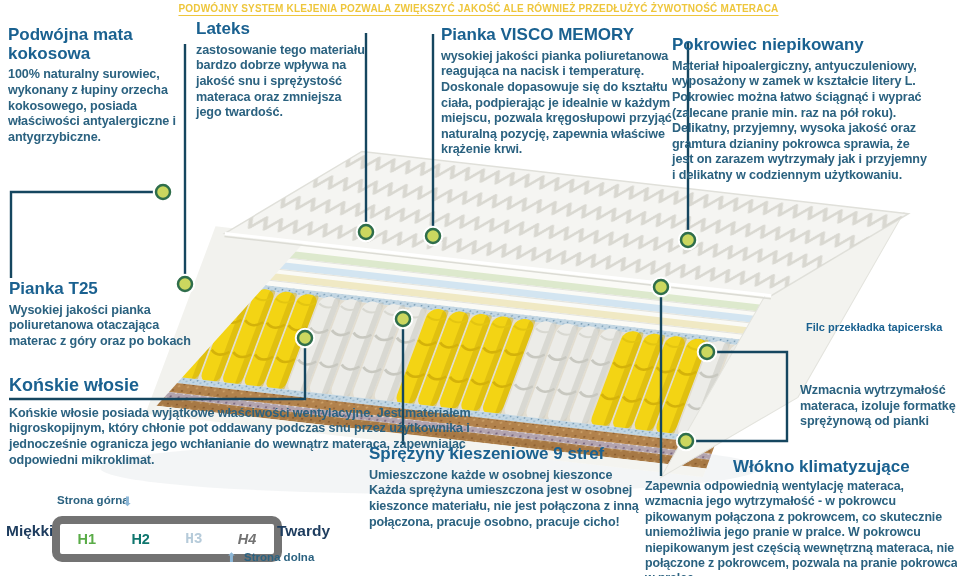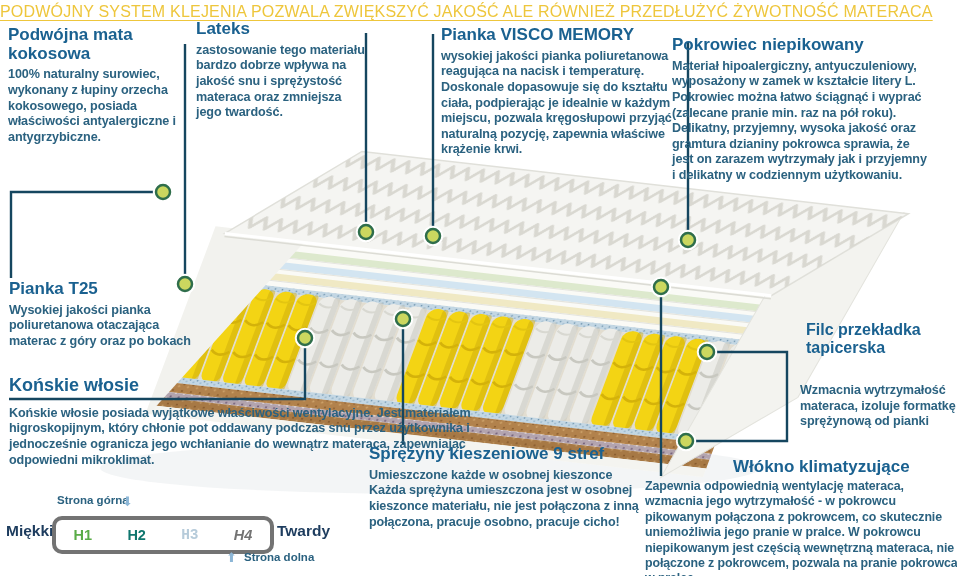--- a/index.html
+++ b/index.html
@@ -2,38 +2,38 @@
 <html><head>
 <meta charset="utf-8">
 <style>
   html,body{margin:0;padding:0;background:#ffffff;}
   .canvas{
     position:relative;width:957px;height:576px;background:#ffffff;overflow:hidden;
     font-family:"Liberation Sans",sans-serif;
   }
   .art{position:absolute;left:0;top:0;}
   .banner{
-    position:absolute;left:0;top:3px;width:957px;
-    color:#eec63c;font-size:16px;font-weight:normal;letter-spacing:.2px;
+    position:absolute;left:0;top:3px;width:957px;text-align:center;
+    color:#eec63c;font-size:10px;font-weight:bold;letter-spacing:.2px;
     text-decoration:underline;text-underline-offset:3px;
   }
   .block{position:absolute;color:#2b6280;}
   .block h3{margin:0 0 4px 0;color:#1a6190;font-size:17px;line-height:1.1;font-weight:bold;}
   .block p{margin:0;font-size:12.6px;font-weight:bold;line-height:1.24;letter-spacing:-0.1px;}
   .block .line{font-size:12.6px;font-weight:bold;line-height:1.24;letter-spacing:-0.1px;}
-  .h-small h3{font-size:16px;}
+  .h-small h3{font-size:11px;}
   .h-big h3{font-size:18px;}
   .nowrap{white-space:nowrap;}
   
   .scale-note{position:absolute;font-size:11.5px;font-weight:bold;color:#2b6280;}
   .scale-arrow{position:absolute;font-size:13px;color:#8cb6d6;line-height:1;}
   .scale-side{position:absolute;font-size:15.5px;font-weight:bold;color:#1d3c5e;}
   .scale-box{
     position:absolute;left:52px;top:516px;width:214px;height:30px;
-    border:4px solid #737373;border-radius:10px;background:#fff;
+    border:8px solid #737373;border-radius:10px;background:#fff;
     display:flex;align-items:center;justify-content:space-around;
   }
   .scale-box span{font-size:14.5px;font-weight:bold;}
 </style>
 </head>
 <body>
 
 <div class="canvas">
 
   <svg class="art" width="957" height="576" viewBox="0 0 957 576">

